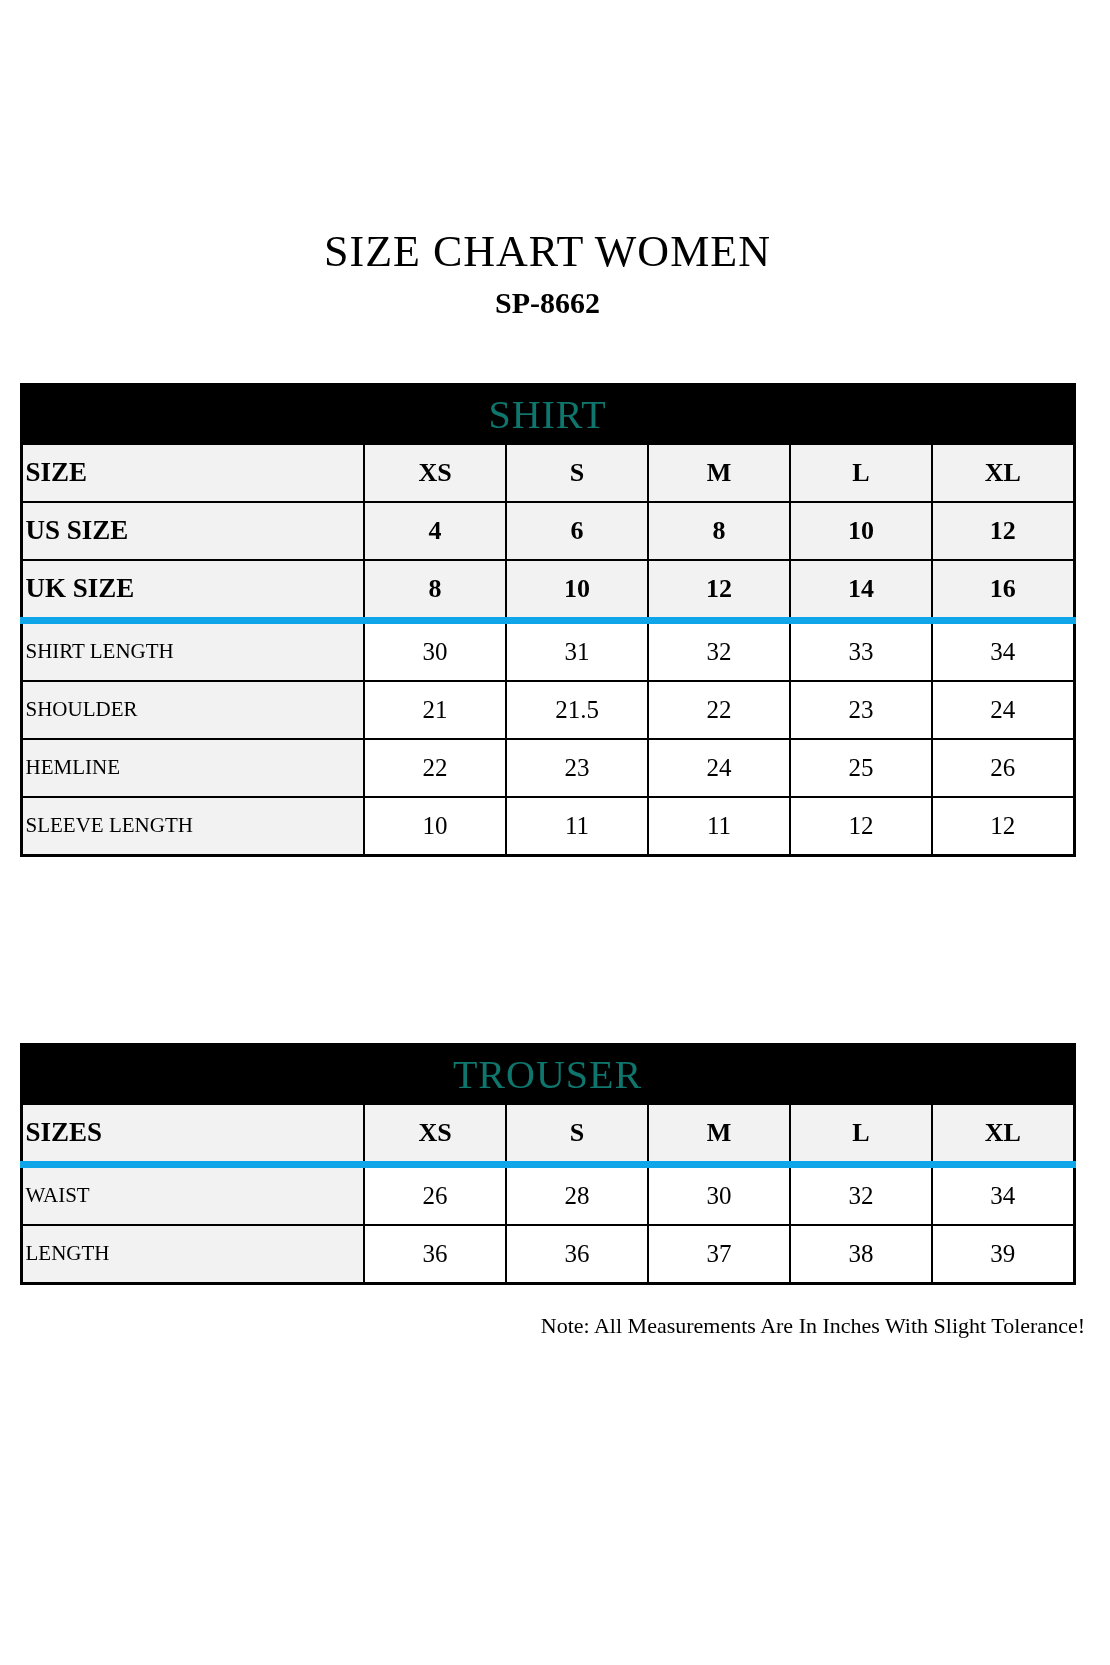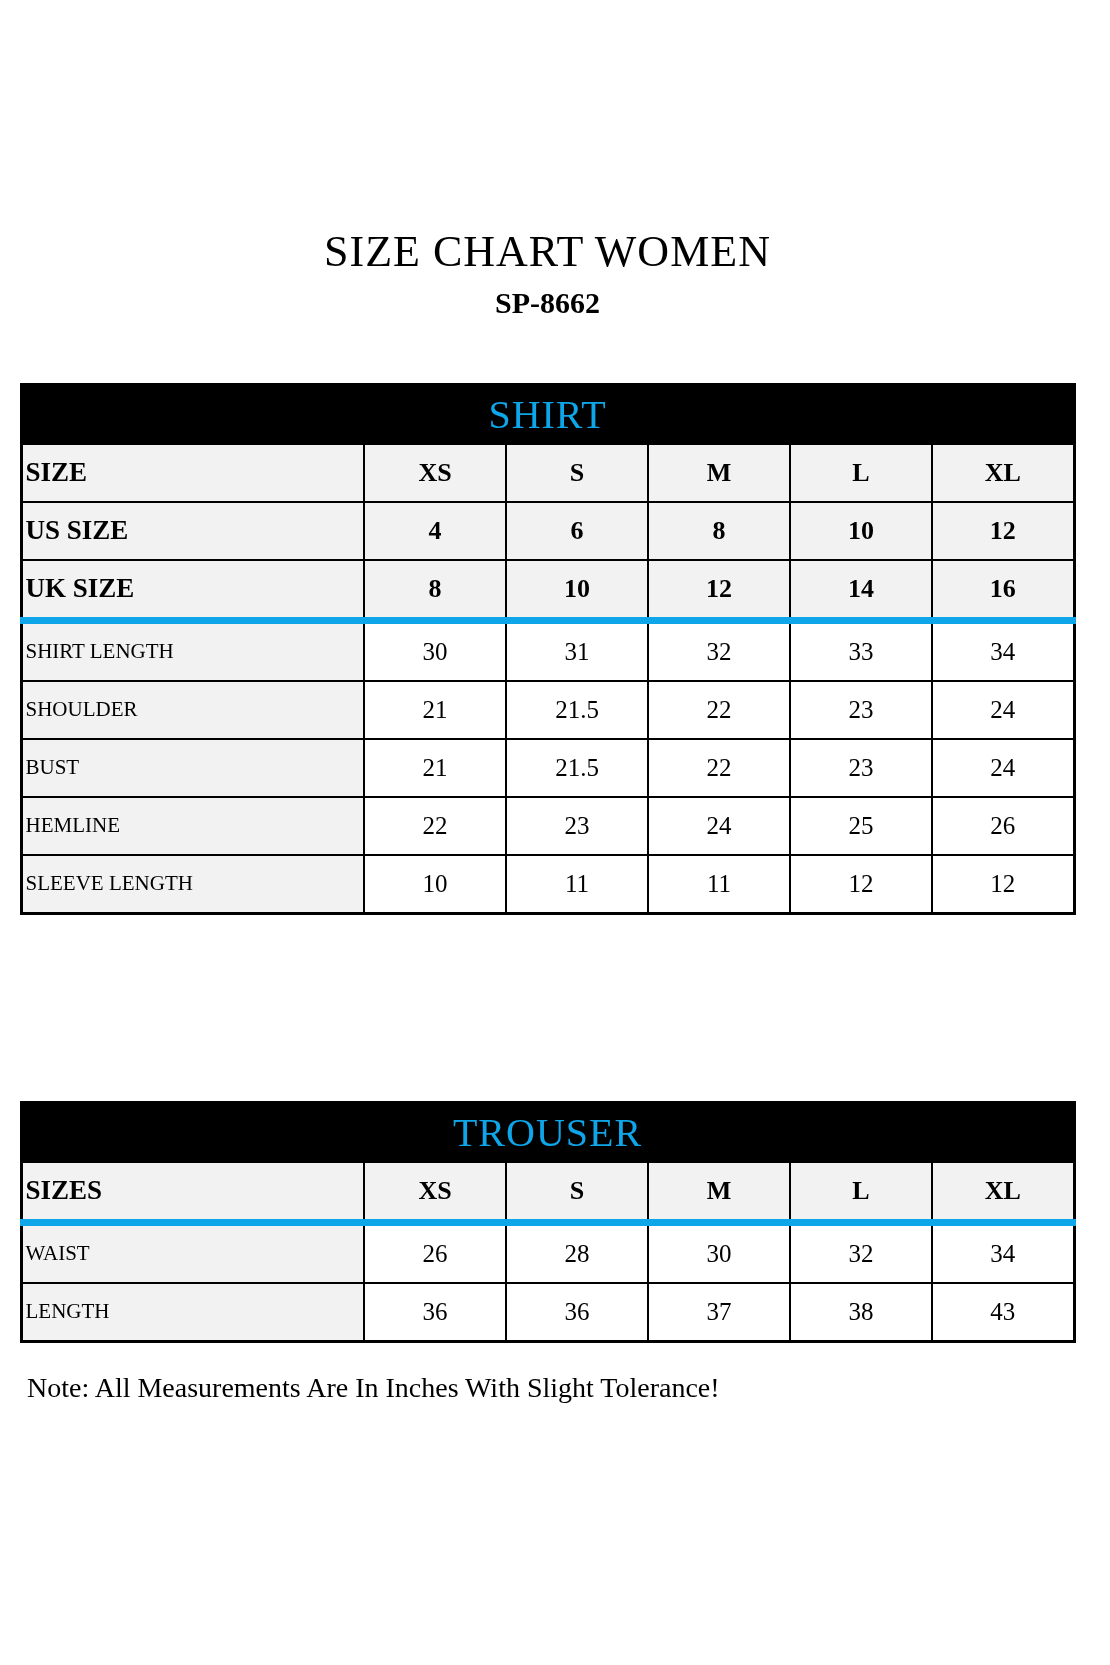--- a/index.html
+++ b/index.html
@@ -39,21 +39,21 @@
     margin: 0 auto;
     border-collapse: collapse;
     table-layout: fixed;
     border: 3px solid #000;
   }
   table.size-table.shirt { margin-top: 62px; }
   table.size-table.trouser { margin-top: 186px; }
   col.c-label { width: 343px; }
   th.table-title {
     background: #000000;
-    color: #0ea5e9;
+    color: #0f766e;
     font-size: 40px;
     font-weight: normal;
     letter-spacing: 1px;
     height: 55px;
     text-align: center;
     vertical-align: middle;
   }
   td {
     border: 2px solid #000;
     height: 54px;
@@ -70,24 +70,24 @@
   td.val {
     background: #ffffff;
     text-align: center;
     font-size: 25px;
   }
   tr.bold-row td { background: #f2f2f2; font-weight: bold; }
   tr.bold-row td.label { font-size: 27px; }
   tr.bold-row td.val { font-size: 26px; }
   tr.section-sep td { border-top: 7px solid #0ea5e9; }
   .note {
-    margin: 28px 0 0 27px;
-    font-size: 28px;
+    margin: 28px 10px 0 27px;
+    font-size: 22px;
     line-height: 1.2;
-    text-align: left;
+    text-align: right;
   }
 </style>
 </head>
 <body>
 
 <div class="page">
 
   <h1 class="page-title">SIZE CHART WOMEN</h1>
   <div class="article-number">SP-8662</div>
 
@@ -140,28 +140,20 @@
       </tr>
       <tr>
         <td class="label">SHOULDER</td>
         <td class="val">21</td>
         <td class="val">21.5</td>
         <td class="val">22</td>
         <td class="val">23</td>
         <td class="val">24</td>
       </tr>
       <tr>
-        <td class="label">BUST</td>
-        <td class="val">21</td>
-        <td class="val">21.5</td>
-        <td class="val">22</td>
-        <td class="val">23</td>
-        <td class="val">24</td>
-      </tr>
-      <tr>
         <td class="label">HEMLINE</td>
         <td class="val">22</td>
         <td class="val">23</td>
         <td class="val">24</td>
         <td class="val">25</td>
         <td class="val">26</td>
       </tr>
       <tr>
         <td class="label">SLEEVE LENGTH</td>
         <td class="val">10</td>
@@ -203,20 +195,20 @@
         <td class="val">30</td>
         <td class="val">32</td>
         <td class="val">34</td>
       </tr>
       <tr>
         <td class="label">LENGTH</td>
         <td class="val">36</td>
         <td class="val">36</td>
         <td class="val">37</td>
         <td class="val">38</td>
-        <td class="val">43</td>
+        <td class="val">39</td>
       </tr>
     </tbody>
   </table>
 
   <div class="note">Note: All Measurements Are In Inches With Slight Tolerance!</div>
 
 </div>
 
 </body></html>

